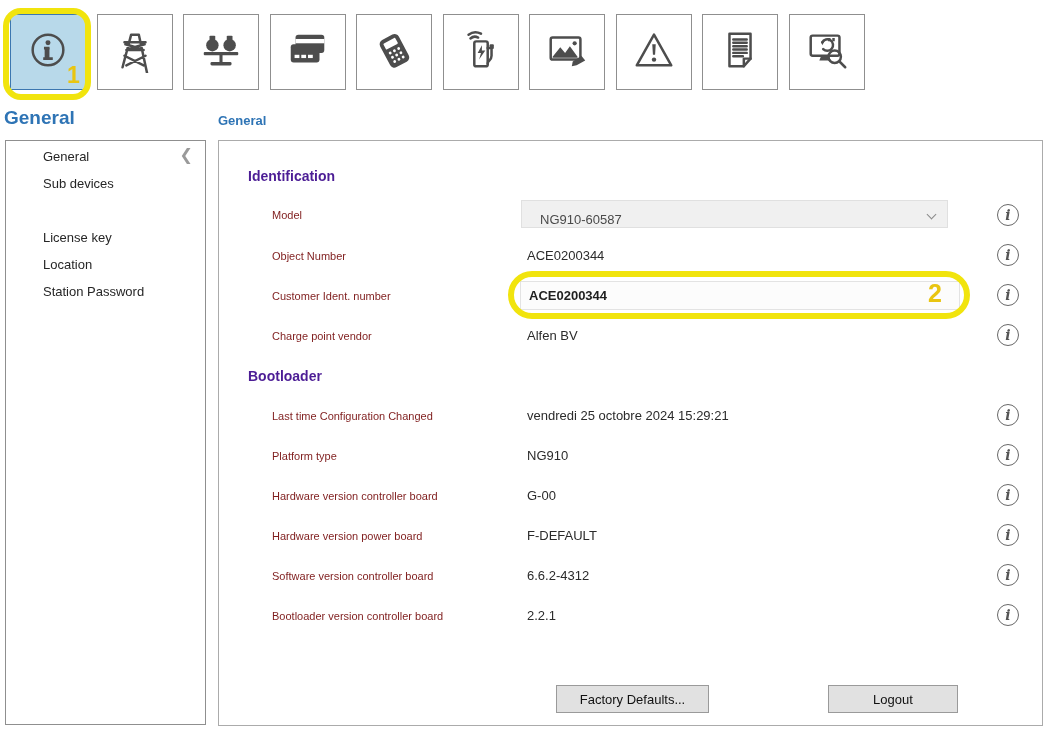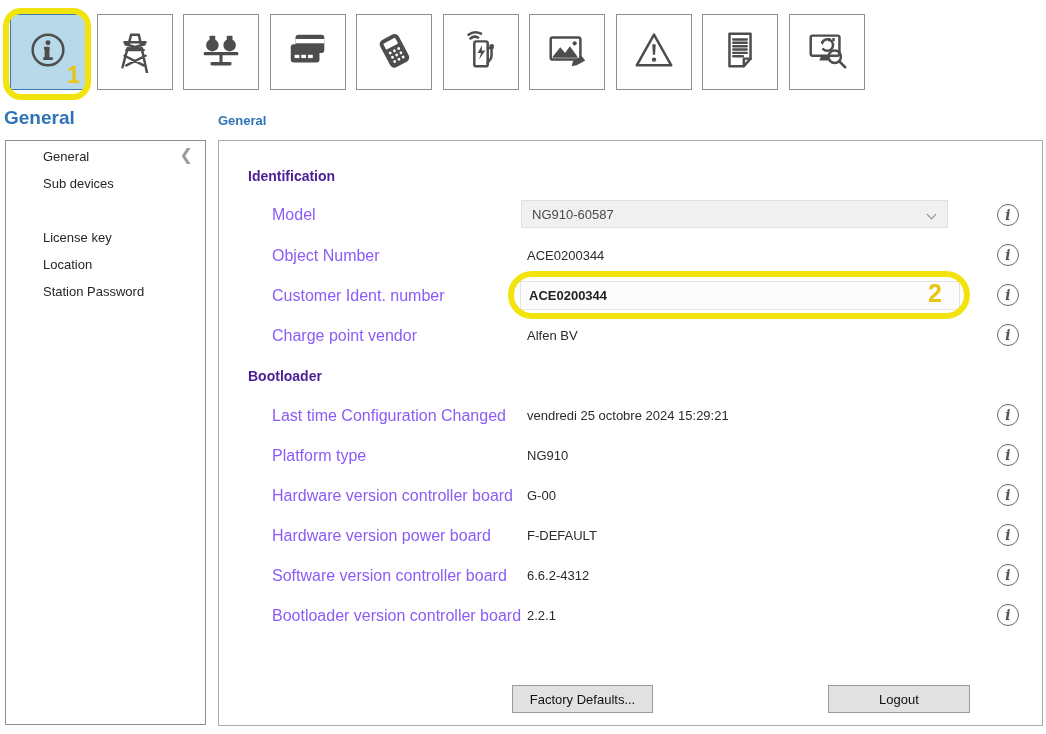--- a/index.html
+++ b/index.html
@@ -24,25 +24,25 @@
              border:1px solid #8f8f8f; background:#fff; }
   .side-item { position:absolute; left:0; width:100%; height:27px; line-height:27px;
                padding-left:37px; font-size:13px; color:#262626; cursor:default; }
   .side-chevron { position:absolute; right:12px; top:4px; font-size:16px; color:#9a9a9a; }
 
   
   .panel { position:absolute; left:218px; top:140px; width:825px; height:586px;
            border:1px solid #ababab; background:#fff; }
   .section-title { position:absolute; left:248px; height:18px; line-height:18px;
                    font-size:14px; font-weight:bold; color:#4c1d95; }
-  .row-label { position:absolute; left:272px; height:18px; line-height:18px; font-size:16px; color:#8b5cf6; }
+  .row-label { position:absolute; left:272px; height:18px; line-height:18px; font-size:11px; color:#7f1d1d; }
   .row-value { position:absolute; left:527px; height:18px; line-height:18px; font-size:13px; color:#2b2b2b; }
 
   .dropdown { position:absolute; left:521px; top:200px; width:427px; height:28px; background:#f0f0f0;
-              border:1px solid #e0e0e0; display:flex; align-items:center; padding:0 10px;
+              border:1px solid #e0e0e0; display:flex; align-items:flex-end; padding:0 18px;
               font-size:13px; color:#4a4a4a; }
   .dd-caret { position:absolute; right:12px; top:10px; width:7px; height:7px;
               border-right:1.5px solid #8a8a8a; border-bottom:1.5px solid #8a8a8a;
               transform:rotate(45deg); }
 
   .ident-input { position:absolute; left:520px; top:281px; width:440px; height:29px;
                  background:#fcfcfc; border:1px solid #e3e3e3; font-family:inherit;
                  font-size:13px; font-weight:bold; color:#1f1f1f; padding:0 8px; outline:none; }
 
   .info-icon { position:absolute; left:997px; width:22px; height:22px; border:1.6px solid #686868;
@@ -265,22 +265,22 @@
   <span class="info-icon" style="top:564px">
       <i>i</i>
     </span>
 
   <div class="row-label" style="top:607px">Bootloader version controller board</div>
   <div class="row-value" style="top:607px">2.2.1</div>
   <span class="info-icon" style="top:604px">
       <i>i</i>
     </span>
 
-  <button class="footer-btn" style="left:512px;width:141px">Factory Defaults...</button>
-  <button class="footer-btn" style="left:828px;width:142px">Logout</button>
+  <button class="footer-btn" style="left:556px;width:153px">Factory Defaults...</button>
+  <button class="footer-btn" style="left:828px;width:130px">Logout</button>
 
   <div class="hl-ring" style="left:3px;top:8px;width:88px;height:92px"></div>
   <div class="hl-num" style="left:67px;top:62px">1</div>
 
   <div class="hl-ring" style="left:508px;top:271px;width:462px;height:48px;border-radius:24px"></div>
   <div class="hl-num" style="left:928px;top:279px;font-size:25px">2</div>
 
 </div>
 
 </body></html>

